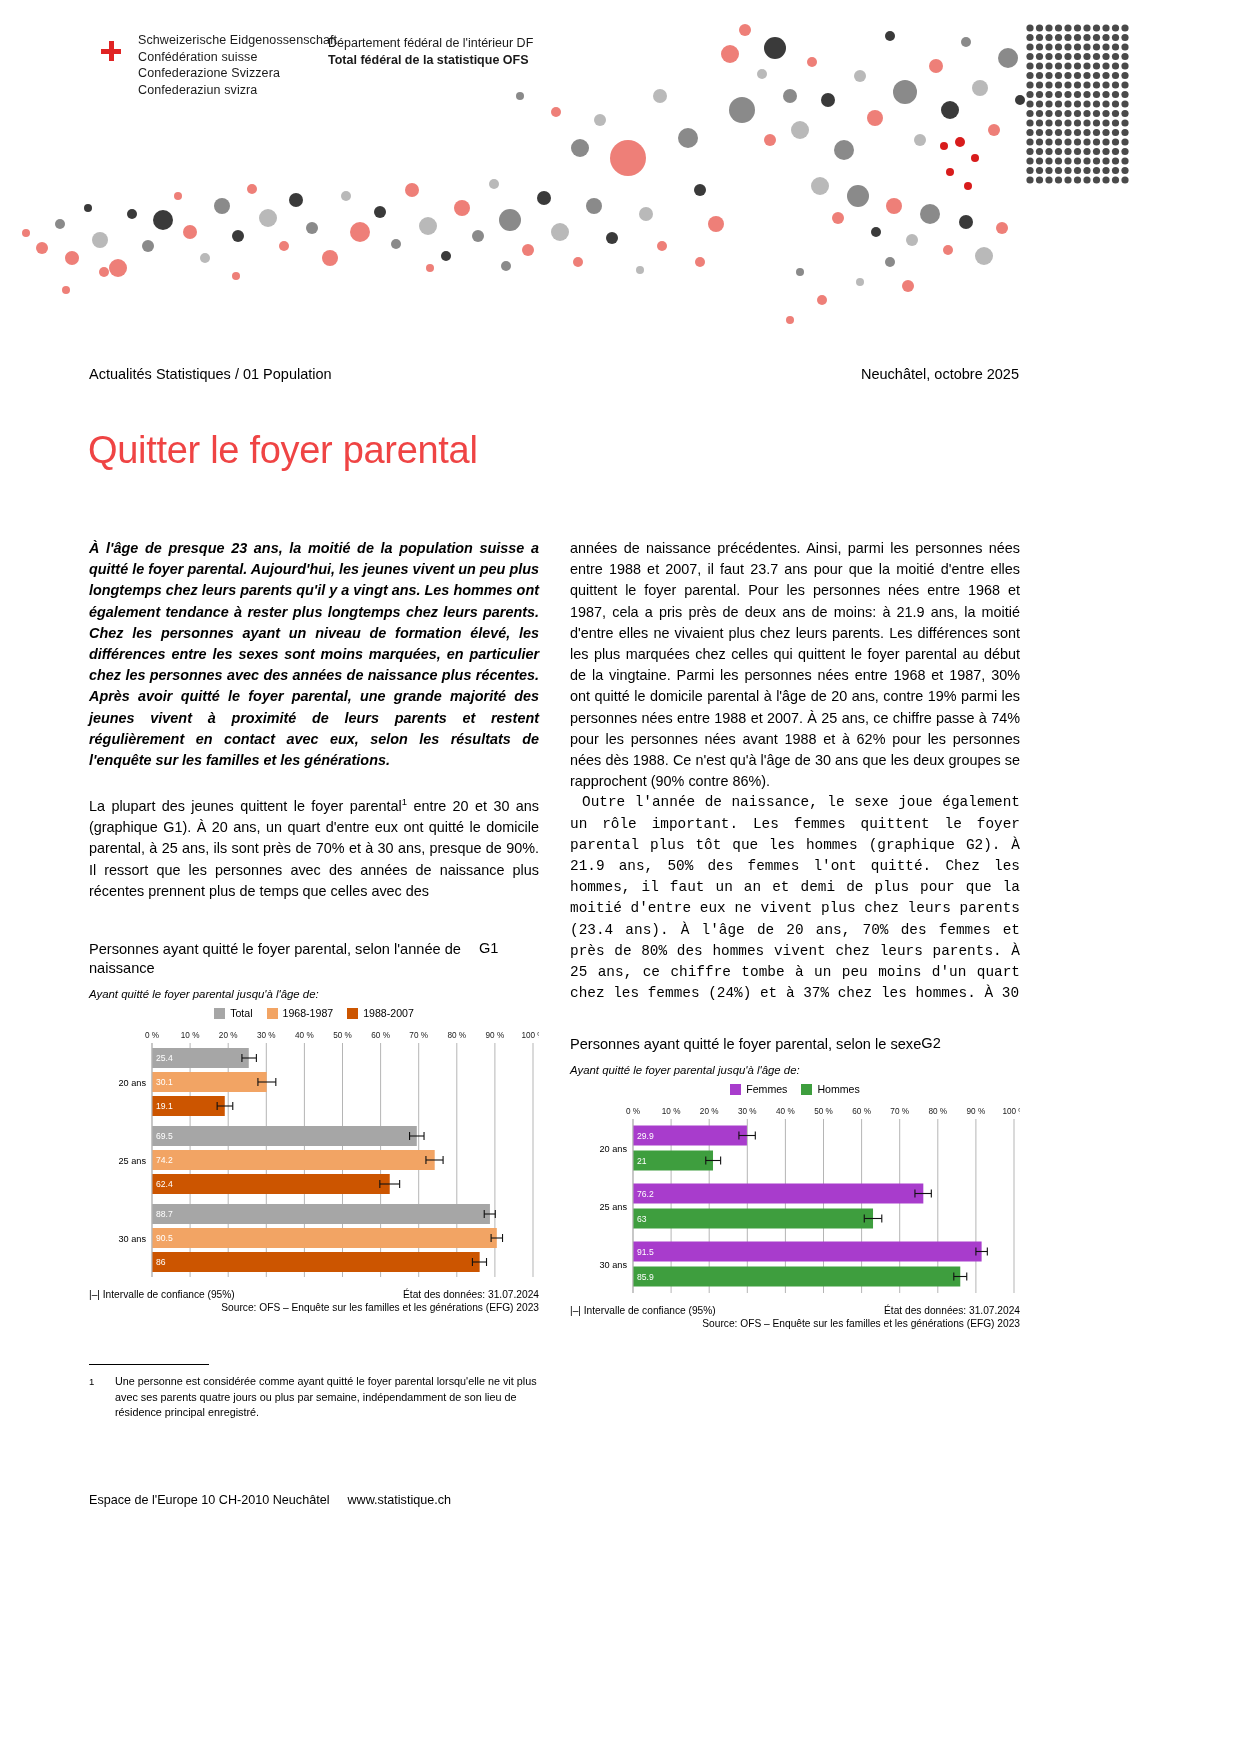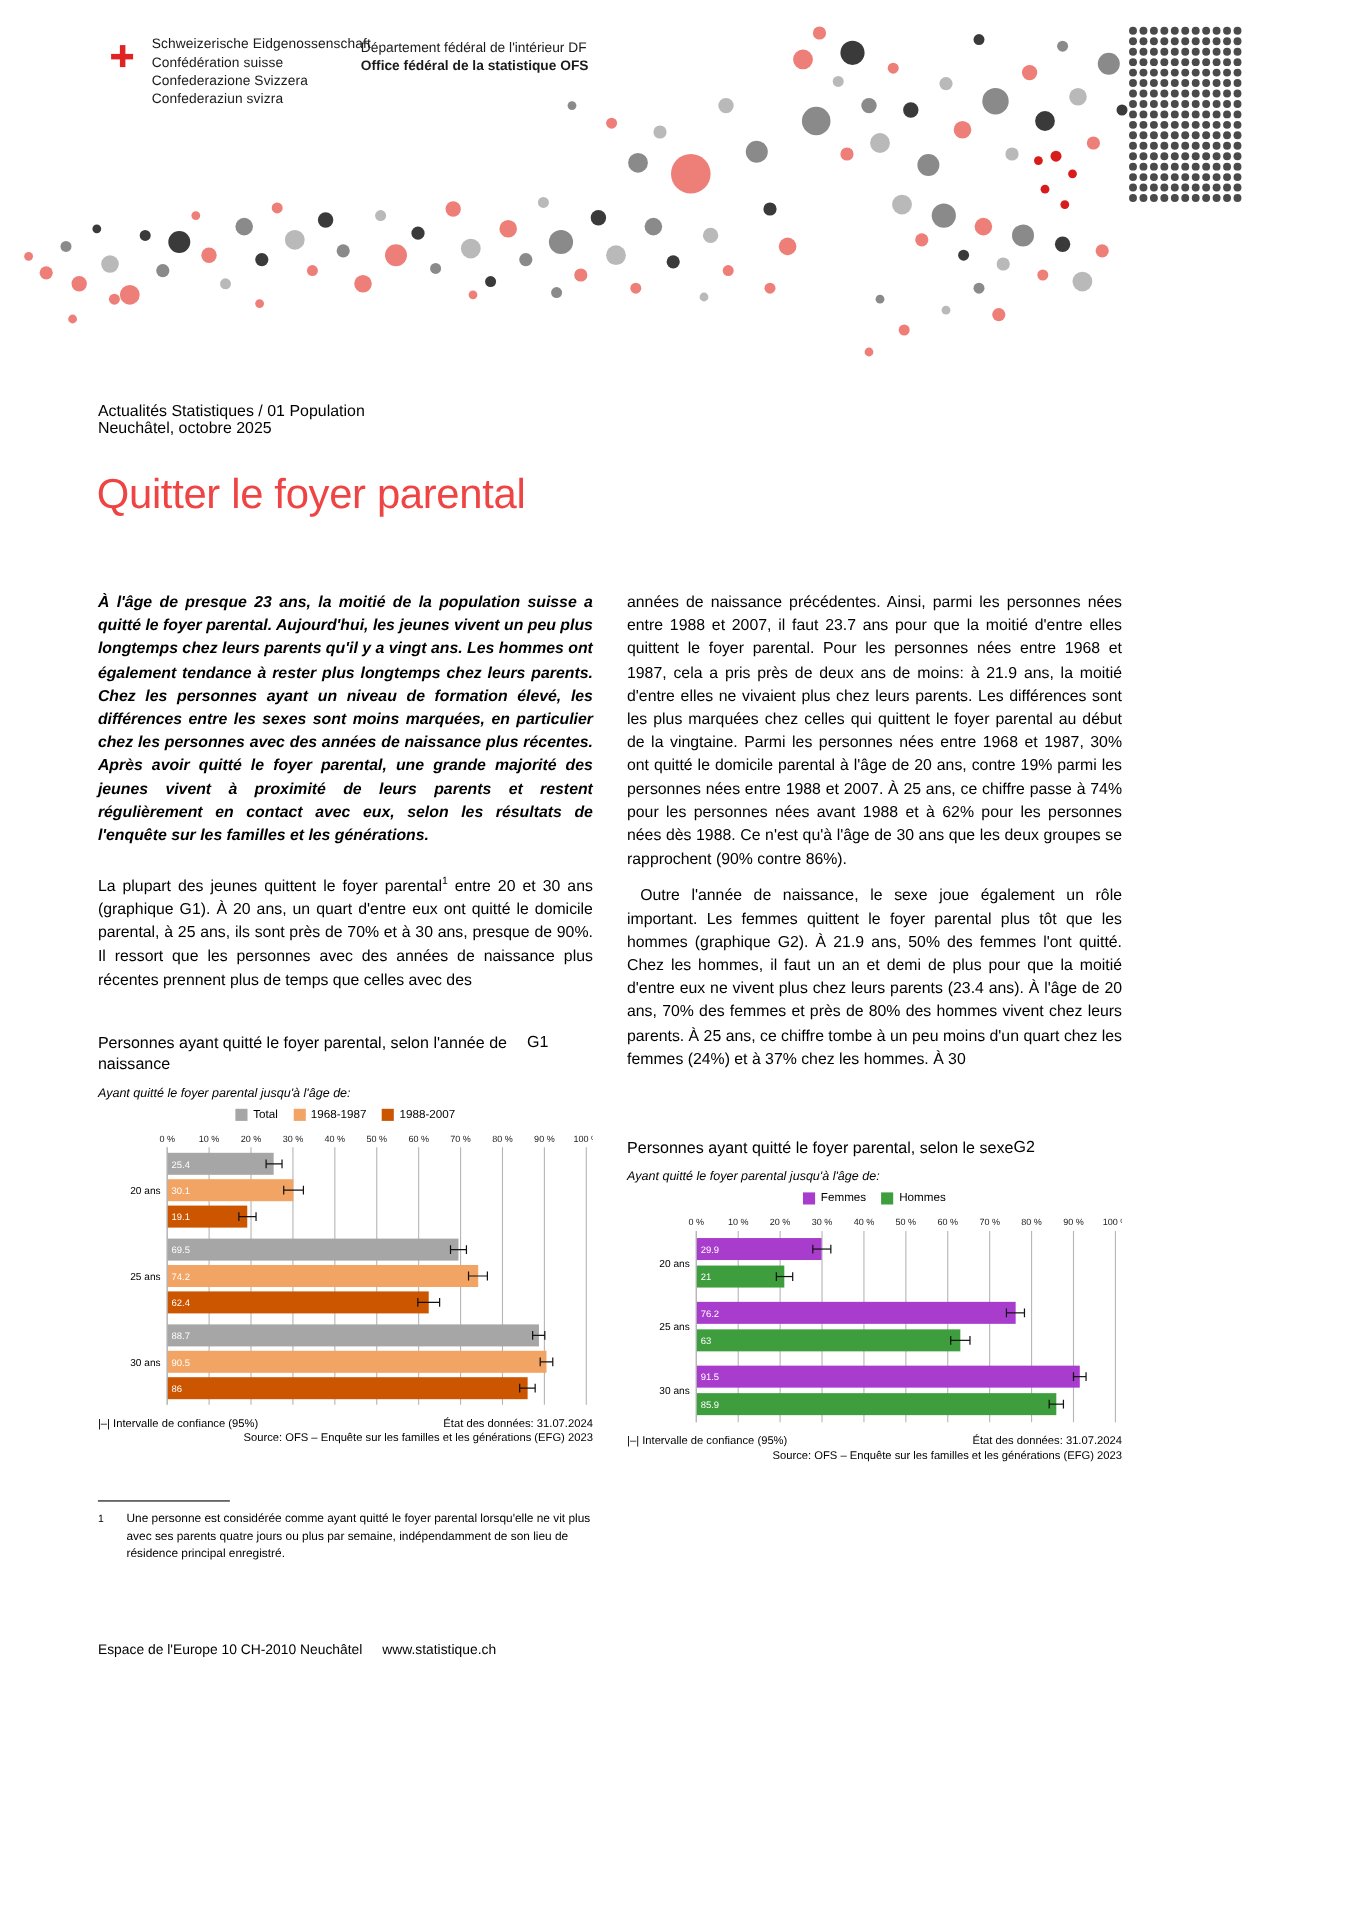--- a/index.html
+++ b/index.html
@@ -78,21 +78,20 @@
   
   .meta-row {
     position: absolute;
     left: 89px;
     top: 366px;
     width: 930px;
     display: flex;
     justify-content: space-between;
     font-size: 14.5px;
     color: #000;
-    flex-direction: column;
   }
 
   
   .doc-title {
     position: absolute;
     left: 88px;
     top: 404px;
     font-size: 38px;
     font-weight: normal;
     letter-spacing: -0.3px;
@@ -119,21 +118,21 @@
     text-align: justify;
     margin: 0 0 20px 0;
     font-style: italic;
   }
   .para {
     font-size: 14.4px;
     line-height: 21.2px;
     text-align: justify;
     margin: 0 0 0 0;
   }
-  .para + .para { margin-top: 12px; text-indent: 12px; }
+  .para + .para { margin-top: 0; text-indent: 12px; font-family: Liberation Mono, monospace; }
   .para sup { font-size: 9.5px; vertical-align: super; }
 
   
   .chart {
     position: absolute;
   }
   #chart-g1 { left: 89px; top: 940px; width: 450px; }
   #chart-g2 { left: 570px; top: 1035px; width: 450px; }
 
   .chart-head {
@@ -534,21 +533,21 @@
     <div class="confed-names">
       <div>Schweizerische Eidgenossenschaft</div>
       <div>Confédération suisse</div>
       <div>Confederazione Svizzera</div>
       <div>Confederaziun svizra</div>
     </div>
   </div>
 
   <div class="dept-block">
     <div>Département fédéral de l'intérieur DF</div>
-    <div class="office">Office fédéral de la statistique OFS</div>
+    <div class="office">Total fédéral de la statistique OFS</div>
   </div>
 </div>
 
 <div class="meta-row">
   <div>Actualités Statistiques / 01 Population</div>
   <div>Neuchâtel, octobre 2025</div>
 </div>
 
 <h1 class="doc-title">Quitter le foyer parental</h1>
 

